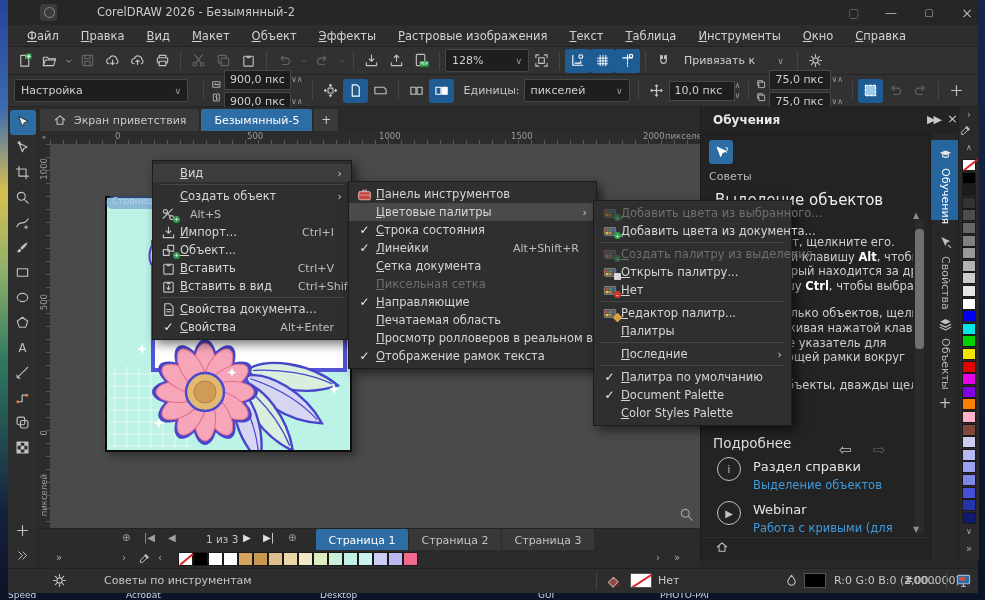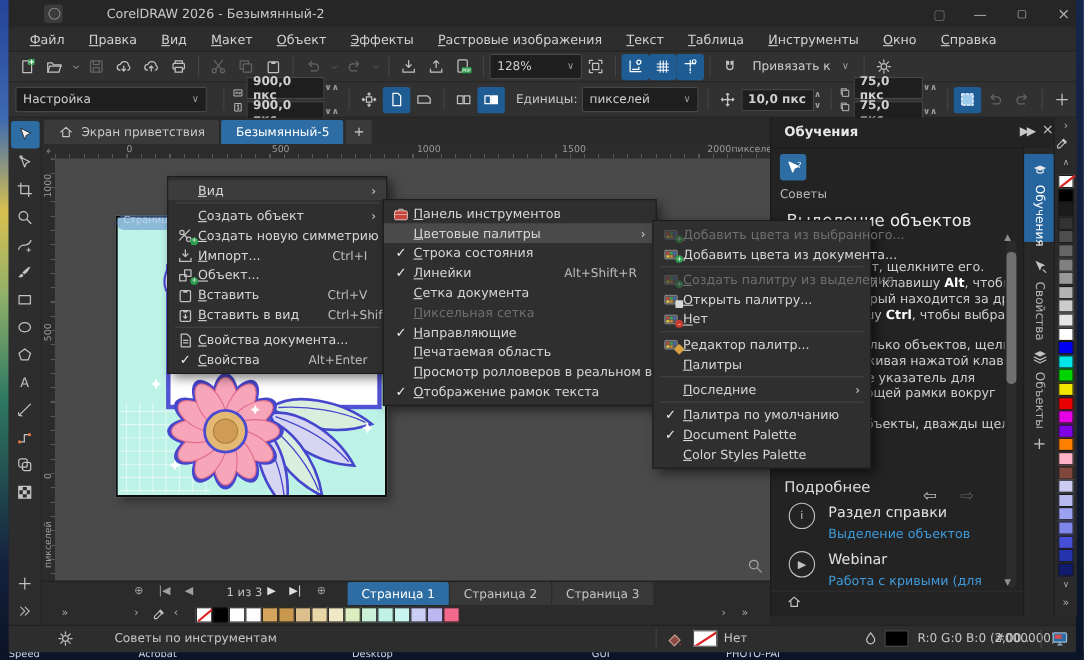--- a/index.html
+++ b/index.html
@@ -26,25 +26,25 @@
   
   #stdbar{position:absolute;left:0;top:47px;width:970px;height:28px;background:#313131;border-bottom:1px solid #242424;display:flex;align-items:center;padding-left:4px;box-sizing:border-box;}
   #propbar{position:absolute;left:0;top:75px;width:970px;height:32px;background:#313131;border-bottom:1px solid #242424;display:flex;align-items:center;padding-left:6px;box-sizing:border-box;}
   .tb-btn{width:25px;height:24px;border-radius:3px;display:flex;align-items:center;justify-content:center;flex:none;}
   .tb-btn.small{width:13px;}
   .tb-btn.dim{opacity:.35;}
   .tb-btn.on{background:#1f5c94;}
   .tb-sep{width:1px;height:19px;background:#454545;margin:0 5px;flex:none;}
   .tb-select{height:21px;background:#1e1e1e;border:1px solid #474747;border-radius:2px;display:flex;align-items:center;padding:0 6px;font-size:11px;color:#d0d0d0;gap:8px;flex:none;}
   .tb-select .chev{color:#9a9a9a;font-size:9px;}
-  .flatbtn{height:22px;display:flex;align-items:center;gap:10px;padding:0 8px;color:#cfcfcf;font-size:11px;border-radius:3px;flex:none;}
+  .flatbtn{height:22px;display:flex;align-items:center;gap:22px;padding:0 8px;color:#cfcfcf;font-size:11px;border-radius:3px;flex:none;}
   .spinval{height:20px;min-width:62px;background:#1e1e1e;border:1px solid #474747;display:flex;align-items:center;padding:0 5px;font-size:11px;color:#d0d0d0;box-sizing:border-box;}
   .spchev{color:#9a9a9a;font-size:8px;line-height:8px;}
   .pair{display:flex;flex-direction:column;gap:2px;justify-content:center;}
-  .row{display:flex;align-items:center;gap:0;font-weight:bold;}
+  .row{display:flex;align-items:center;gap:0;}
   .pb-label{font-size:11px;color:#c8c8c8;margin:0 4px 0 2px;}
   
   #toolbox{position:absolute;left:0;top:107px;width:30px;height:461px;background:#2d2d2d;border-right:1px solid #262626;display:flex;flex-direction:column;align-items:center;padding-top:3px;box-sizing:border-box;}
   .tool{width:26px;height:25px;border-radius:3px;display:flex;align-items:center;justify-content:center;flex:none;}
   .tool.on{background:#2d6da3;}
   .tool-bottom{margin-top:auto;color:#b5b5b5;}
   
   #doctabs{position:absolute;left:30px;top:107px;width:662px;height:24px;background:#2a2a2a;display:flex;align-items:flex-end;padding-left:2px;box-sizing:border-box;}
   .dtab{height:22px;display:flex;align-items:center;gap:7px;padding:0 13px;font-size:11px;background:#3a3a3a;color:#c9c9c9;margin-right:2px;border-radius:2px 2px 0 0;}
   .dtab.active{background:#2d6da3;color:#fff;}
@@ -875,21 +875,20 @@
       </div>
       <div class="menu-item">
         <div class="mi-icon">
           <svg width="15" height="15" viewBox="0 0 16 16" fill="none" stroke="#c2c2c2" stroke-width="1.2" stroke-linecap="round" stroke-linejoin="round">
             <circle cx="4.7" cy="4.7" r="2.1"></circle>
             <circle cx="11.3" cy="11.3" r="2.1"></circle>
             <path d="M6.3 6.3 9.7 9.7M12 2.2 2.2 12"></path>
           </svg>
           <div class="badge b-plus">+</div>
         </div>
-        <div class="mi-label ul-first">Создать новую симметрию</div>
         <div class="mi-short">Alt+S</div>
         <div class="mi-arrow"></div>
       </div>
       <div class="menu-item">
         <div class="mi-icon">
           <svg width="15" height="15" viewBox="0 0 16 16" fill="none" stroke="#c2c2c2" stroke-width="1.2" stroke-linecap="round" stroke-linejoin="round">
             <path d="M8 2.2v6.6M5.5 6.3 8 8.8l2.5-2.5"></path>
             <path d="M2.5 10.5v3h11v-3"></path>
           </svg>
         </div>

